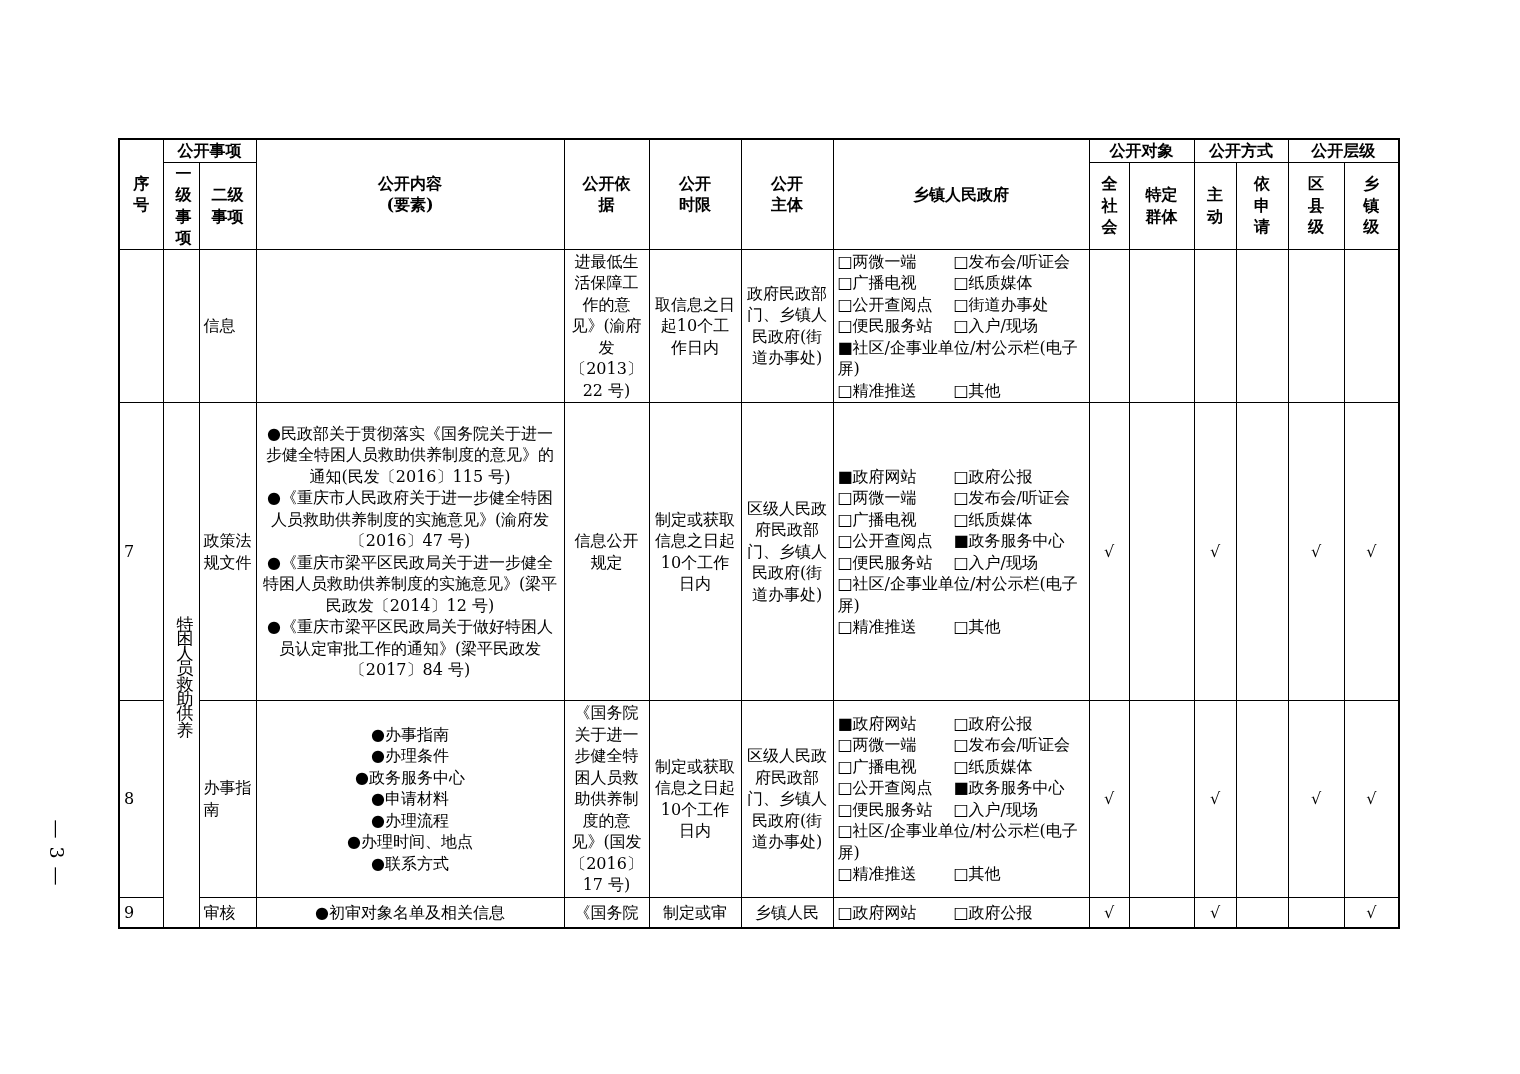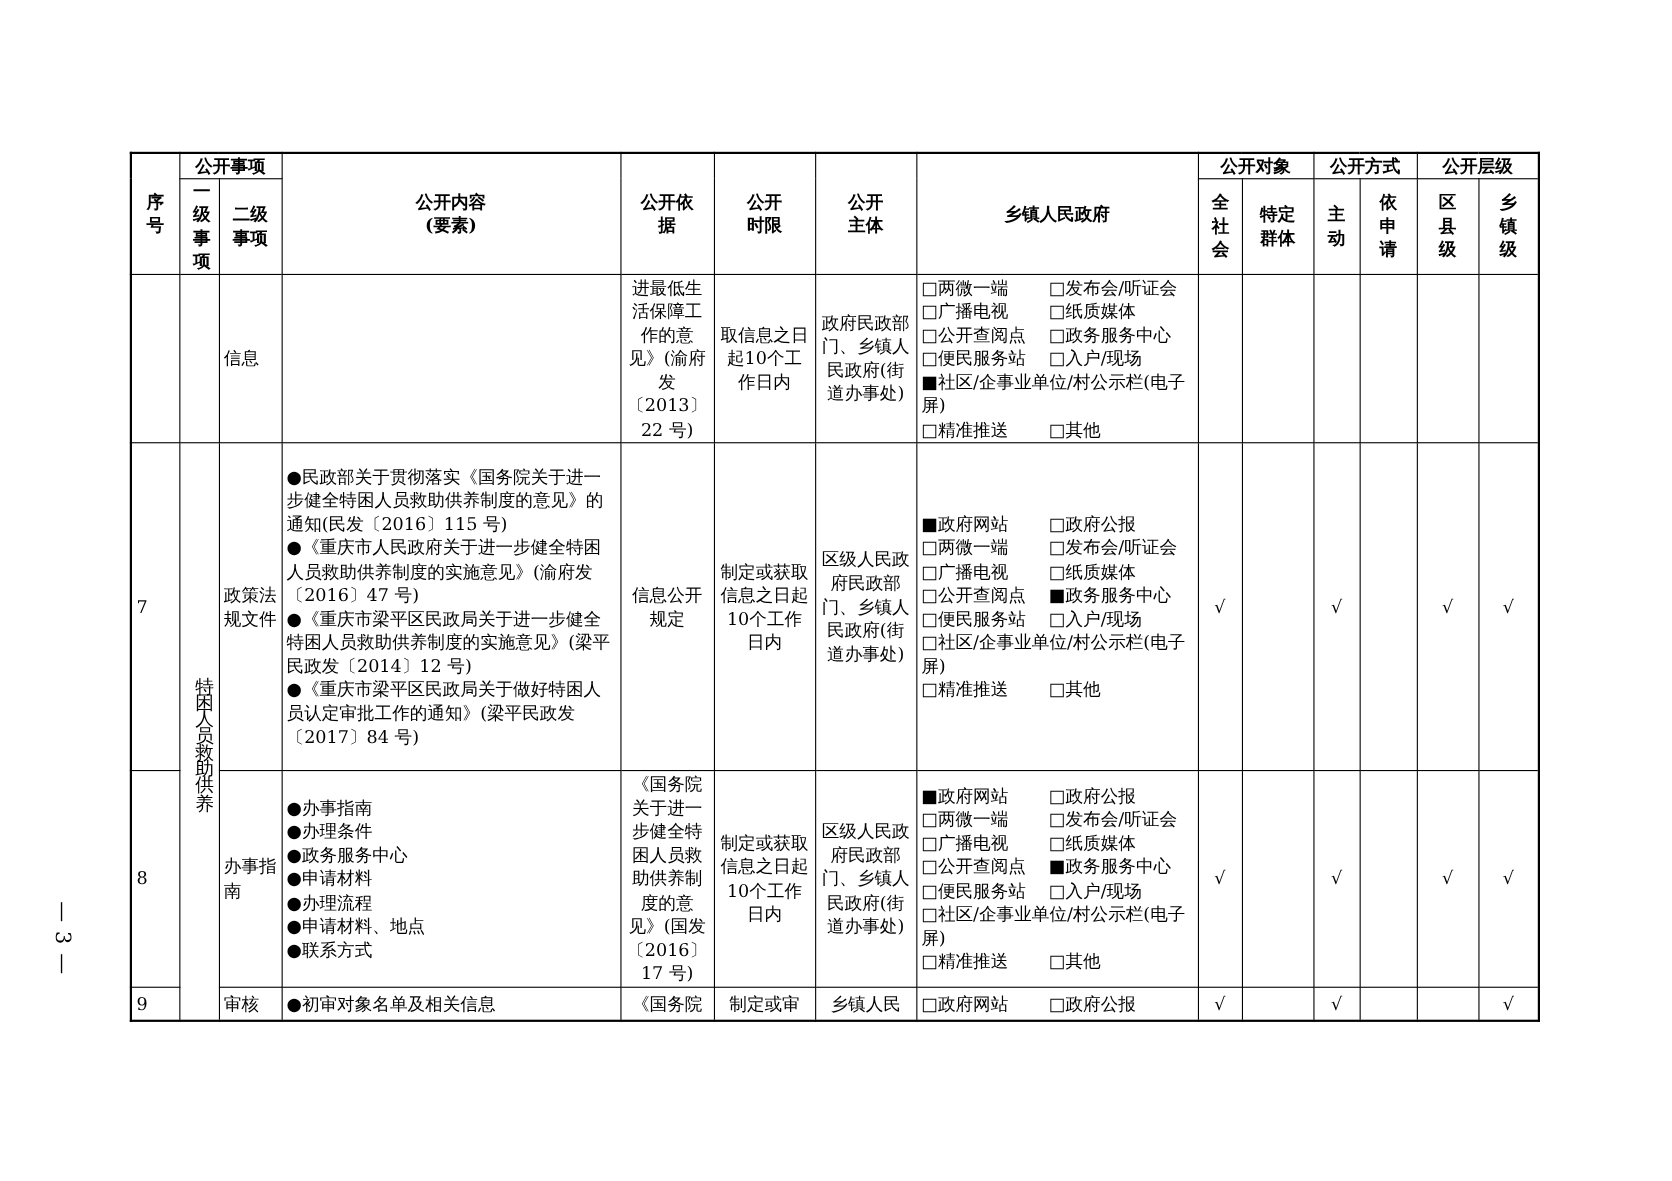--- a/index.html
+++ b/index.html
@@ -21,21 +21,21 @@
     vertical-align:middle;
     overflow:hidden;
   }
   #doc-table th{font-weight:bold;text-align:center;padding:0 12px;}
   .pre{white-space:pre-line;}
   .c{text-align:left;}
   
   tr.hdr-band{height:23px;}
   tr.hdr-sub{height:84px;}
   
-  td.content-cell{font-size:15.5px;padding:2px 8px;text-align:left;}
+  td.content-cell{font-size:15.5px;padding:2px 8px;text-align:center;}
   td.small-cell{padding:2px 8px;text-align:center;}
   td.channels-cell{padding:2px 6px 2px 9px;line-height:21px;}
   td.mark-cell{text-align:center;font-size:15px;}
   tr.row-top td{vertical-align:top;}
   tr.row-cut td{white-space:nowrap;}
   .vtext{
     display:inline-block;
     writing-mode:vertical-lr;
     text-orientation:upright;
     letter-spacing:15px;
@@ -126,21 +126,21 @@
           <div class="ch-line">
             <span class="ch-first">□两微一端</span>
             <span>□发布会/听证会</span>
           </div>
           <div class="ch-line">
             <span class="ch-first">□广播电视</span>
             <span>□纸质媒体</span>
           </div>
           <div class="ch-line">
             <span class="ch-first">□公开查阅点</span>
-            <span>□政务服务中心</span>
+            <span>□街道办事处</span>
           </div>
           <div class="ch-line">
             <span class="ch-first">□便民服务站</span>
             <span>□入户/现场</span>
           </div>
           <div class="ch-single"><span>■社区/企事业单位/村公示栏(电子屏)</span></div>
           <div class="ch-line">
             <span class="ch-first">□精准推送</span>
             <span>□其他</span>
           </div>
@@ -201,21 +201,21 @@
       </tr>
       <tr style="height: 189px;">
         <td class="c">8</td>
         <td class="c">办事指南</td>
         <td class="content-cell">
           <div>●办事指南</div>
           <div>●办理条件</div>
           <div>●政务服务中心</div>
           <div>●申请材料</div>
           <div>●办理流程</div>
-          <div>●申请材料、地点</div>
+          <div>●办理时间、地点</div>
           <div>●联系方式</div>
         </td>
         <td class="small-cell">《国务院关于进一步健全特困人员救助供养制度的意见》(国发〔2016〕17 号)</td>
         <td class="small-cell">制定或获取信息之日起10个工作日内</td>
         <td class="small-cell">区级人民政府民政部门、乡镇人民政府(街道办事处)</td>
         <td class="channels-cell">
           <div class="ch-line">
             <span class="ch-first">■政府网站</span>
             <span>□政府公报</span>
           </div>

